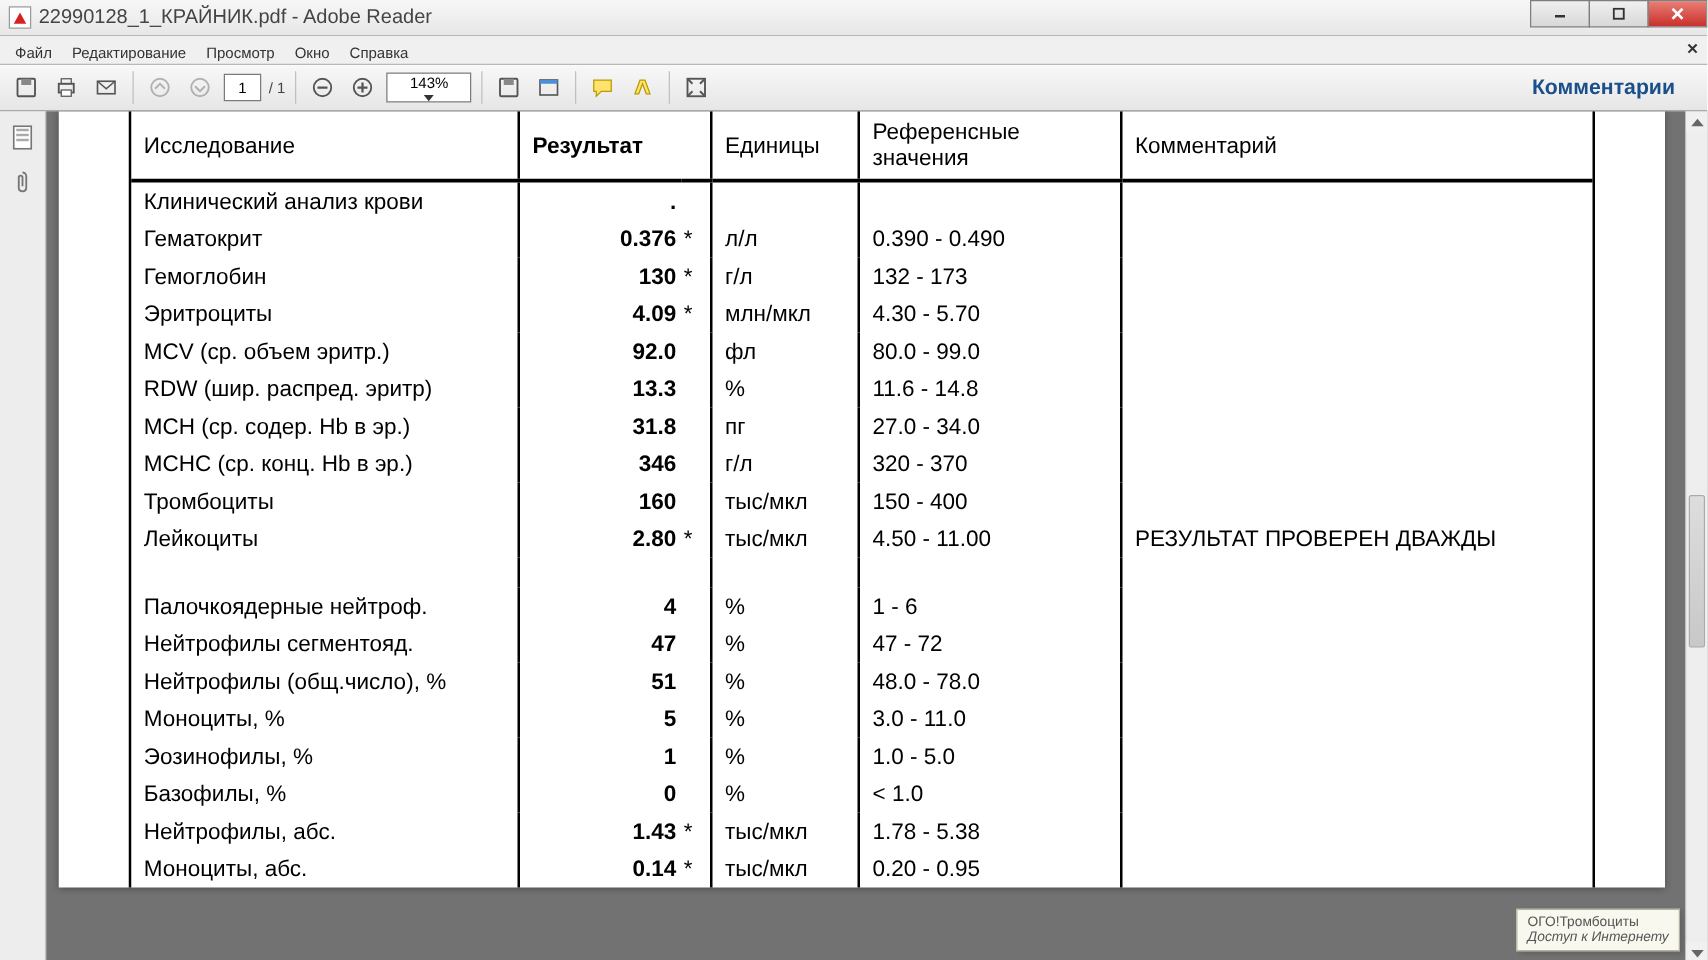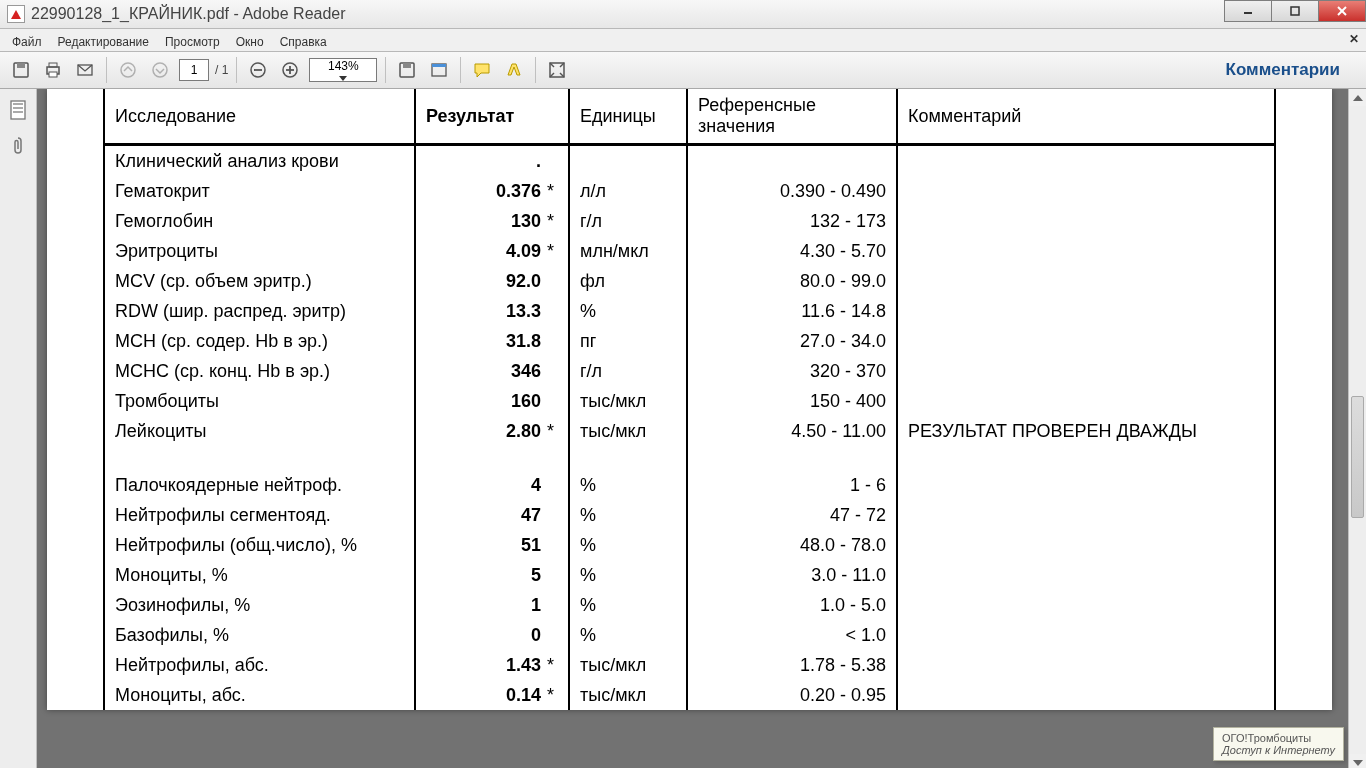--- a/index.html
+++ b/index.html
@@ -43,21 +43,21 @@
   .page { position:absolute; left:10px; top:0; width:1285px; background:#fff; box-shadow:0 0 6px rgba(0,0,0,0.4); font-family:Arial, sans-serif; color:#000; }
   .page-inner { border-left:2px solid #000; border-right:2px solid #000; margin:0 56px; }
   .lab-table { width:100%; border-collapse:collapse; font-size:18px; }
   .lab-table th { font-weight:normal; text-align:left; padding:6px 10px; border-bottom:3px solid #000; }
   .lab-table th.result-h { font-weight:bold; }
   .lab-table td { padding:2px 10px; line-height:26px; vertical-align:top; }
   .lab-table .col-sep { border-left:2px solid #000; }
   .lab-table td.res { text-align:right; font-weight:bold; padding-right:4px; white-space:nowrap; }
   .lab-table td.flag { width:12px; padding:2px 2px; }
   .lab-table td.units { padding-left:10px; }
-  .lab-table td.ref { text-align:right; }
+  .lab-table td.ref { text-align:left; }
   .lab-table td.comment { vertical-align:top;margin-top:21px; }
   .spacer td { height:20px; }
   
   .notif { position:absolute; right:22px; bottom:10px; background:#f8f8ee; border:1px solid #b3b3a0; padding:4px 8px; font-size:11px; color:#555; box-shadow:2px 2px 4px rgba(0,0,0,0.15); }
   .notif .l2 { font-style:italic; }
 </style>
 </head>
 <body>
 
 <div class="titlebar">

